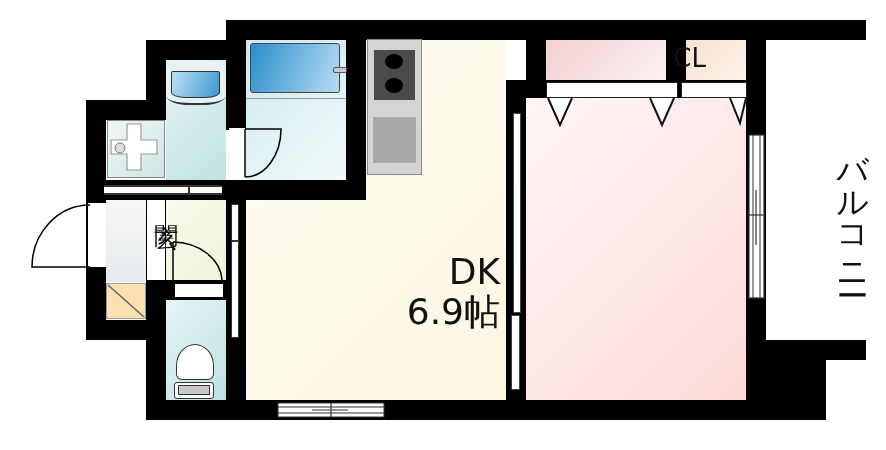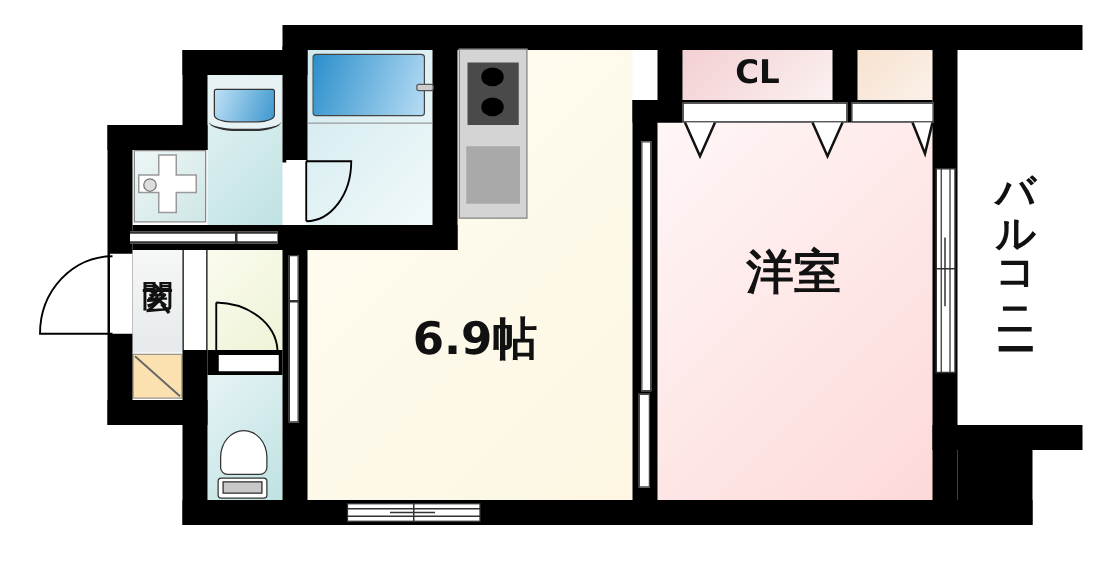--- a/index.html
+++ b/index.html
@@ -1,21 +1,21 @@
 <!DOCTYPE html>
 <html><head>
 <meta charset="utf-8">
 <style>
   html, body { margin: 0; padding: 0; background: #ffffff; }
   body { width: 886px; height: 450px; position: relative; overflow: hidden;
          font-family: "DejaVu Sans", "Liberation Sans", sans-serif; }
   .abs { position: absolute; }
   .wall { position: absolute; background: #000; }
   .room { position: absolute; }
-  .label { position: absolute; font-weight: bold; color: #111; text-align: center; line-height: 1.1; }
+  .label { position: absolute; font-weight: normal; color: #111; text-align: right; line-height: 1.1; padding-left: 40px; }
   .win { position: absolute; background: #fff; border: 1.5px solid #222; box-sizing: border-box; }
   svg { position: absolute; overflow: visible; }
 </style>
 </head>
 <body>
 
 <div class="room" style="left:246px;top:40px;width:260px;height:360px;background:linear-gradient(135deg,#fffdf3,#fcf6e2);"></div>
 
 <div class="room" style="left:526px;top:98px;width:222px;height:302px;background:linear-gradient(135deg,#fff6f6,#fdd9d9);"></div>
 
@@ -145,22 +145,22 @@
 
 <svg style="left:749px;top:135px;" width="16" height="164">
   <rect x="0" y="0" width="15" height="163" fill="#fff" stroke="#333" stroke-width="1.2"></rect>
   <line x1="4" y1="0" x2="4" y2="163" stroke="#333" stroke-width="1"></line>
   <line x1="11" y1="0" x2="11" y2="163" stroke="#333" stroke-width="1"></line>
   <line x1="0" y1="80" x2="15" y2="80" stroke="#333" stroke-width="1.2"></line>
   <line x1="7" y1="55" x2="7" y2="110" stroke="#333" stroke-width="1.2"></line>
 </svg>
 
 <div class="label" style="left:300px;top:252px;width:160px;font-size:36px;">
+  <div>DK</div>
   <div>6.9帖</div>
 </div>
 
 <div class="label" style="left:560px;top:197px;width:150px;font-size:38px;">
-  <div>洋室</div>
 </div>
 
 <div class="label" style="left:546px;top:44px;width:120px;font-size:26px;">CL</div>
 
 <div class="label" style="left:790px;top:100px;width:40px;height:180px;font-size:32px;writing-mode:vertical-rl;text-orientation:upright;">バルコニー</div>
 
 </body></html>

